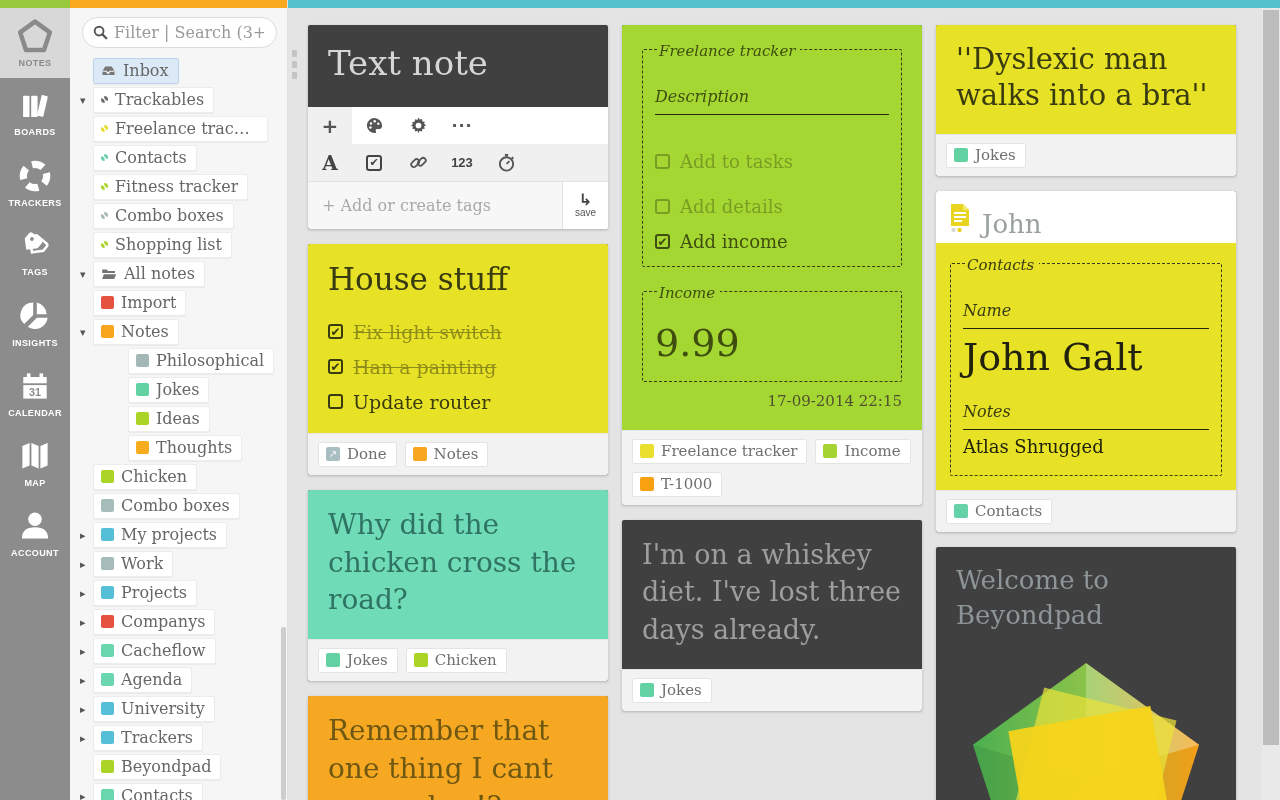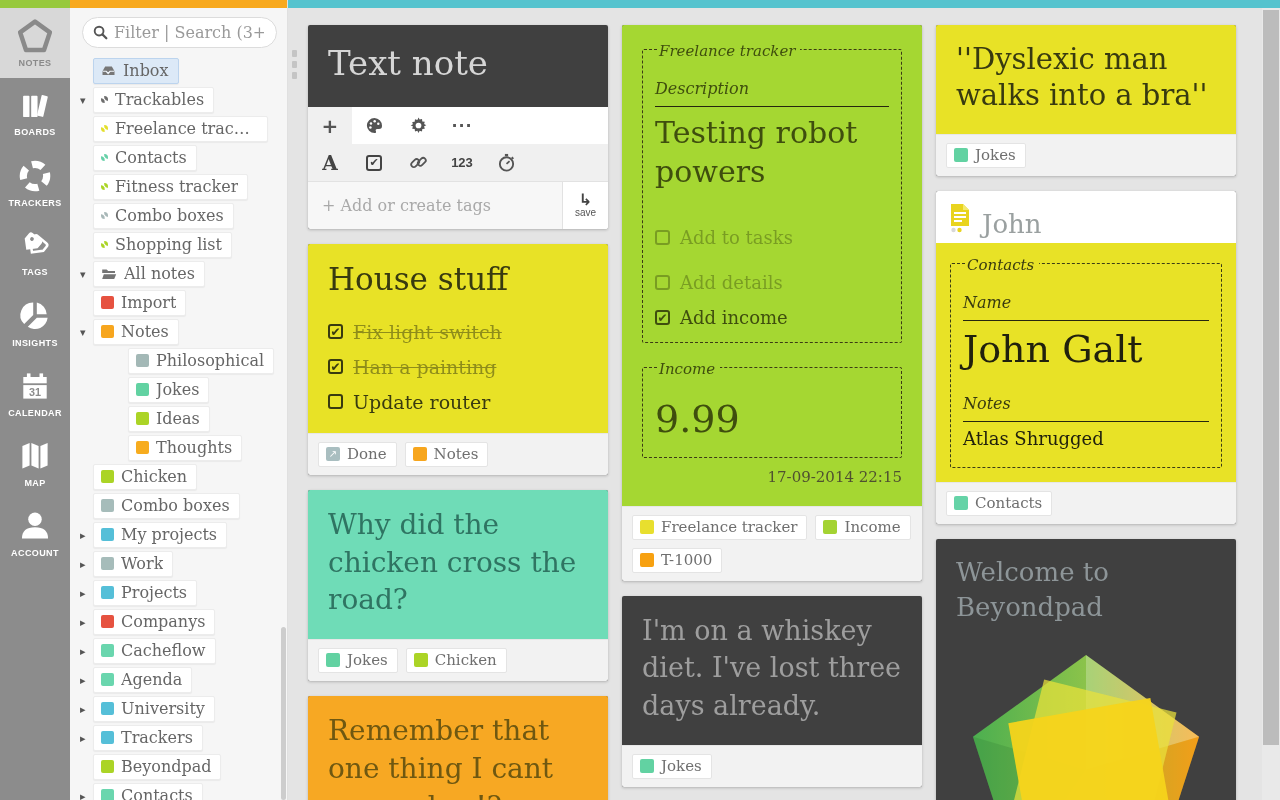--- a/index.html
+++ b/index.html
@@ -78,21 +78,21 @@
   .clrow { display:flex; align-items:center; gap:10px; font-size:19px; }
   .cb { width:15px; height:15px; border:2px solid currentColor; border-radius:3px; flex:0 0 15px; display:flex; align-items:center; justify-content:center; font-size:12px; font-family:"DejaVu Sans", sans-serif; }
   .clrow.done .cltext { text-decoration:line-through; opacity:.5; }
   .clrow.dim { opacity:.42;margin-top:10px; }
 
   
   .fset { border:1px dashed #3c3c14; border-radius:2px; padding:10px 12px 14px; margin-top:8px; }
   .legend { position:relative; top:-19px; margin-bottom:-14px; display:inline-block; margin-left:2px; padding:0 5px 0 2px; font-style:italic; font-size:15px; }
   .card-green .legend { background:#a5d732; }
   .card-yellow .legend { background:#e8e226; }
-  .flabel { font-style:italic; font-size:16px; margin-top:0; }
+  .flabel { font-style:italic; font-size:16px; margin-top:8px; }
   .fline { border-bottom:1px solid #26260e; margin:8px 0 6px; }
   .fvalue-lg { font-size:30px; line-height:1.3; }
   .fvalue-xl { font-size:38px; line-height:1.2; }
   .tdate { text-align:right; font-size:15px; color:#4f5030; margin-top:10px; }
 
   
   .jheader { display:flex; align-items:center; gap:12px; padding:8px 14px 4px; background:#fff; }
   .jheader .jtitle { font-size:26px; color:#9aa0a0;margin-top:10px; }
   .john-body { padding:8px 14px 14px !important; }
 
@@ -514,21 +514,20 @@
         </div>
       </div>
 
       <div class="col">
         <div class="card card-green">
           <div class="cbody">
             <div class="fset">
               <span class="legend">Freelance tracker</span>
               <div class="flabel">Description</div>
               <div class="fline"></div>
-              <div class="fvalue-lg">Testing robot powers</div>
               <div class="checklist" style="margin-top:26px; gap:14px;">
                 <div class="clrow dim" style="font-size:18px">
                     <span class="cb"></span>
                     <span>Add to tasks</span>
                   </div>
                 <div class="clrow dim" style="font-size:18px">
                     <span class="cb"></span>
                     <span>Add details</span>
                   </div>
                 <div class="clrow" style="font-size:18px">

